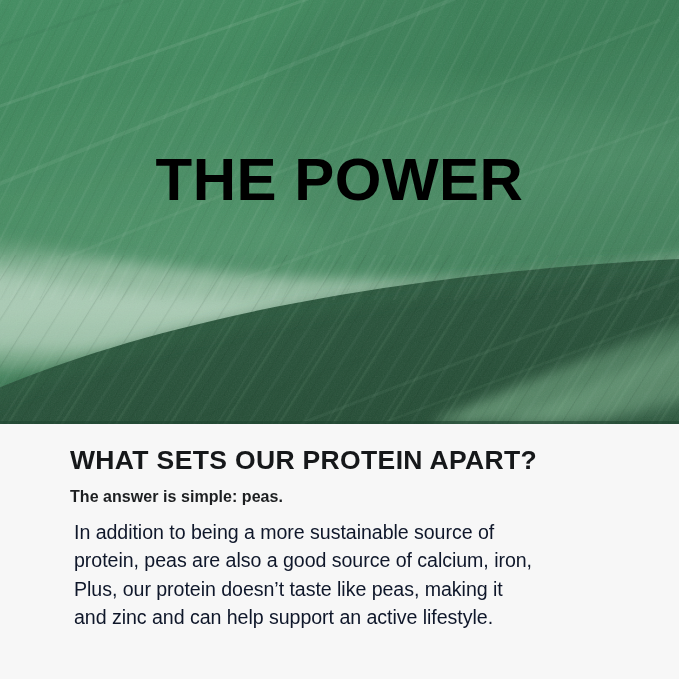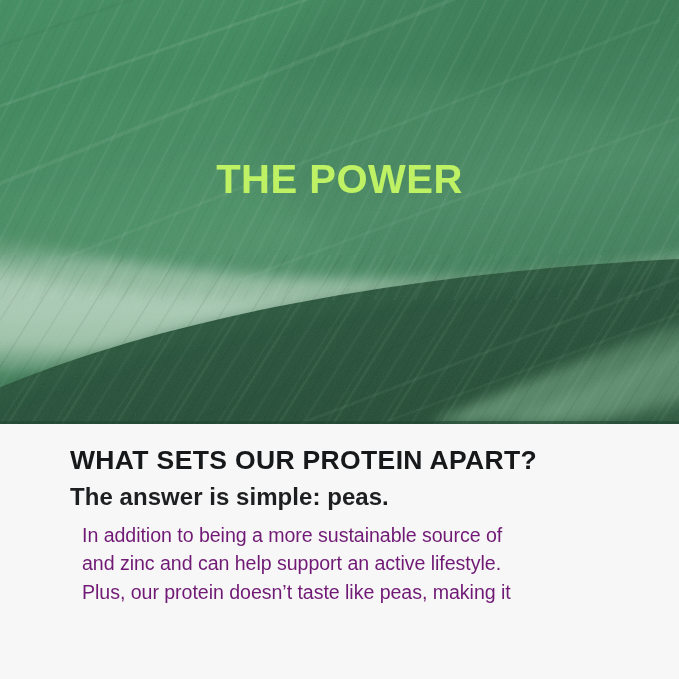--- a/index.html
+++ b/index.html
@@ -47,24 +47,24 @@
     opacity: .55;
   }
 
   
   .headline {
     position: absolute;
     left: 0;
     top: 152px;
     width: 679px;
     text-align: center;
-    color: #bef264;
+    color: #000000;
     font-family: "Liberation Sans", sans-serif;
     font-weight: 700;
-    font-size: 40px;
+    font-size: 60px;
     line-height: 55px;
     letter-spacing: 0.5px;
     z-index: 5;
     -webkit-font-smoothing: antialiased;
   }
   .headline .hl-line {
     display: block;
     white-space: nowrap;
   }
 
@@ -94,34 +94,34 @@
     line-height: 30px;
     letter-spacing: 0.35px;
     margin: 0 0 10px 0;
     white-space: nowrap;
   }
 
   .panel-subtitle {
     color: #1d1f21;
     font-family: "Liberation Sans", sans-serif;
     font-weight: 700;
-    font-size: 24px;
+    font-size: 16px;
     line-height: 24px;
     letter-spacing: 0.05px;
     margin: 0 0 9px 0;
   }
 
   .panel-body {
-    color: #701a75;
+    color: #0f172a;
     font-family: "Liberation Sans", sans-serif;
     font-weight: 400;
     font-size: 19.6px;
     line-height: 28.4px;
     letter-spacing: -0.05px;
-    margin: 12px;
+    margin: 4px;
   }
   .panel-body .body-line {
     display: block;
     white-space: nowrap;
   }
 </style>
 </head>
 <body>
 
 <div class="canvas">
@@ -269,20 +269,21 @@
 
   <div class="panel">
     <div class="panel-inner">
 
       <h2 class="panel-title">WHAT SETS OUR PROTEIN APART?</h2>
 
       <p class="panel-subtitle">The answer is simple: peas.</p>
 
       <p class="panel-body">
         <span class="body-line">In addition to being a more sustainable source of</span>
+        <span class="body-line">protein, peas are also a good source of calcium, iron,</span>
+        <span class="body-line">Plus, our protein doesn’t taste like peas, making it</span>
         <span class="body-line">and zinc and can help support an active lifestyle.</span>
-        <span class="body-line">Plus, our protein doesn’t taste like peas, making it</span>
       </p>
 
     </div>
   </div>
 
 </div>
 
 </body></html>

